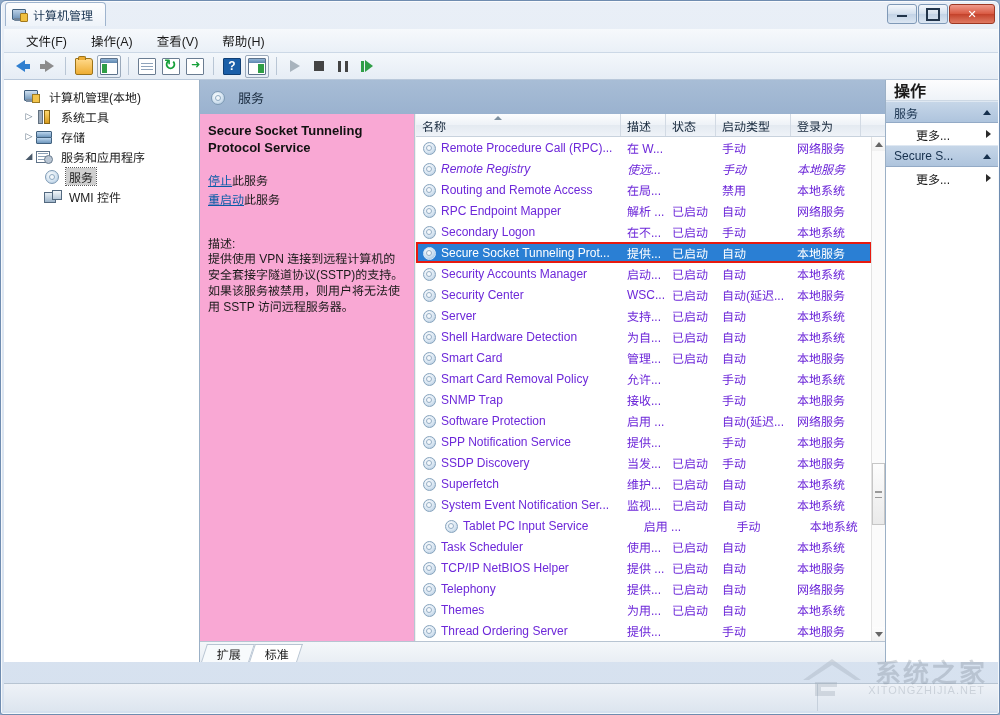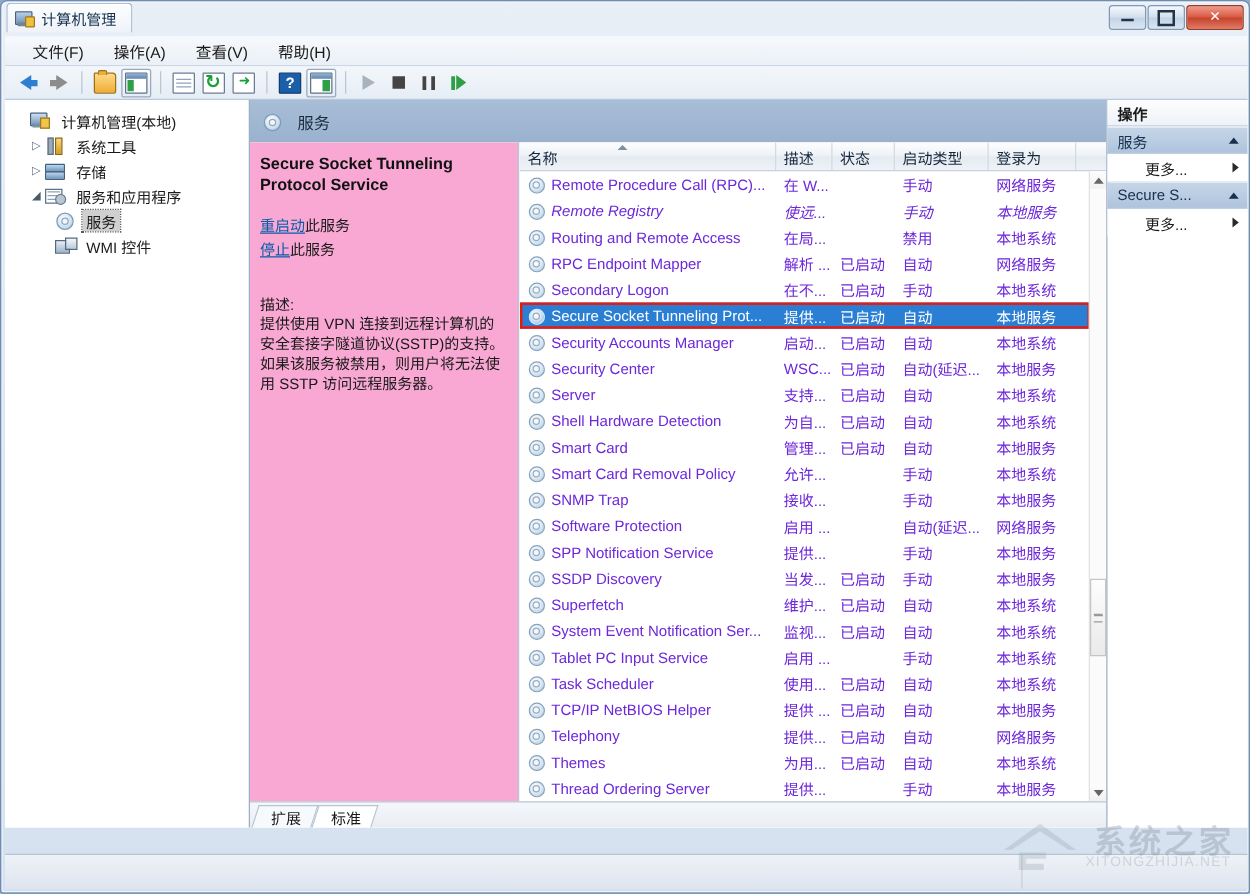--- a/index.html
+++ b/index.html
@@ -239,21 +239,21 @@
   .tab span{transform:skewX(18deg);display:block;}
   .tab.active{background:#ffffff;}
   
   #actions{
     position:absolute;right:0;top:0;width:113px;height:582px;
     background:#fff;border-left:1px solid #9bb0c6;box-sizing:border-box;
   }
   #actions .ahead{
     height:21px;display:flex;align-items:center;padding-left:8px;box-sizing:border-box;
     background:linear-gradient(180deg,#fdfdfe,#eef3f8);
-    border-bottom:1px solid #cdd8e4;font-weight:bold;font-size:12px;color:#1a1a1a;
+    border-bottom:1px solid #cdd8e4;font-weight:bold;font-size:16px;color:#1a1a1a;
   }
   .agrp{
     height:22px;display:flex;align-items:center;justify-content:space-between;
     padding:0 7px 0 8px;box-sizing:border-box;font-size:12px;color:#16304d;
     background:linear-gradient(180deg,#c6d6e8,#aec4dd);
     border-top:1px solid #dfe8f2;border-bottom:1px solid #93aac6;
   }
   .caret-up{width:0;height:0;border-left:4px solid transparent;border-right:4px solid transparent;border-bottom:5px solid #16304d;}
   .aitem{
     height:22px;display:flex;align-items:center;justify-content:space-between;
@@ -430,22 +430,22 @@
       <div id="detail-header">
         <span class="hgear tico ti-gear"></span>
         <span>服务</span>
       </div>
 
       <div id="detail-body">
 
         <div id="desc">
           <div class="svc-title">Secure Socket Tunneling Protocol Service</div>
           <div class="links">
+            <div><a>停止</a><span>此服务</span></div>
             <div><a>重启动</a><span>此服务</span></div>
-            <div><a>停止</a><span>此服务</span></div>
           </div>
           <div class="dlabel">描述:</div>
           <div class="dtext">提供使用 VPN 连接到远程计算机的安全套接字隧道协议(SSTP)的支持。如果该服务被禁用，则用户将无法使用 SSTP 访问远程服务器。</div>
         </div>
 
         <div id="listwrap">
 
           <div id="lhead">
             <div class="hcell" style="width:205px">
               <i class="sortcaret"></i>
@@ -641,21 +641,21 @@
               <div class="row" style="position: relative;">
                 <div class="cell name" style="width: 205px;">
                   <span class="rgear"></span>
                   <span>System Event Notification Ser...</span>
                 </div>
                 <div class="cell" style="width: 45px;">监视...</div>
                 <div class="cell" style="width: 50px;">已启动</div>
                 <div class="cell" style="width: 75px;">自动</div>
                 <div class="cell" style="width: 70px;">本地系统</div>
               </div>
-              <div class="row" style="position: relative;">
+              <div class="row" style="position: relative; padding-left: 22px;">
                 <div class="cell name" style="width: 205px;">
                   <span class="rgear"></span>
                   <span>Tablet PC Input Service</span>
                 </div>
                 <div class="cell" style="width: 45px;">启用 ...</div>
                 <div class="cell" style="width: 50px;"></div>
                 <div class="cell" style="width: 75px;">手动</div>
                 <div class="cell" style="width: 70px;">本地系统</div>
               </div>
               <div class="row" style="position: relative;">

